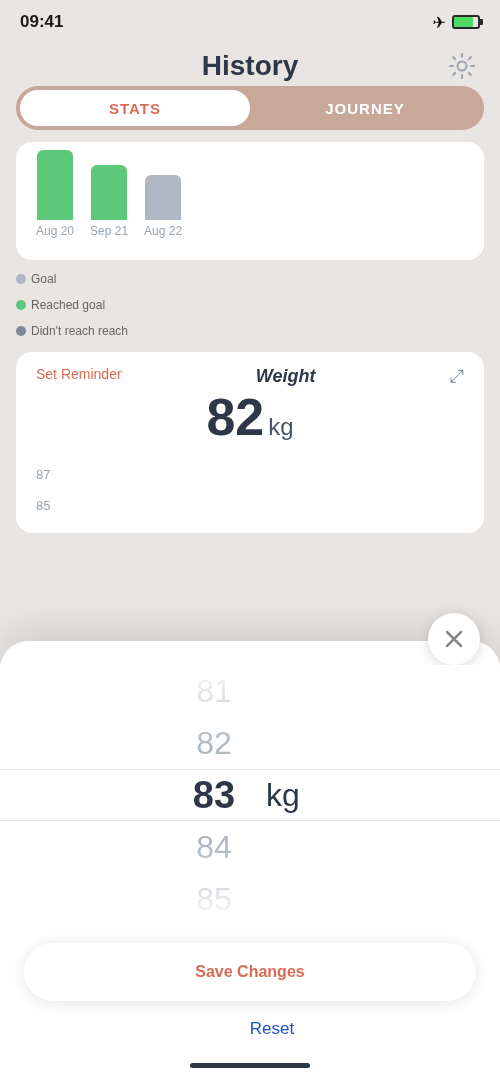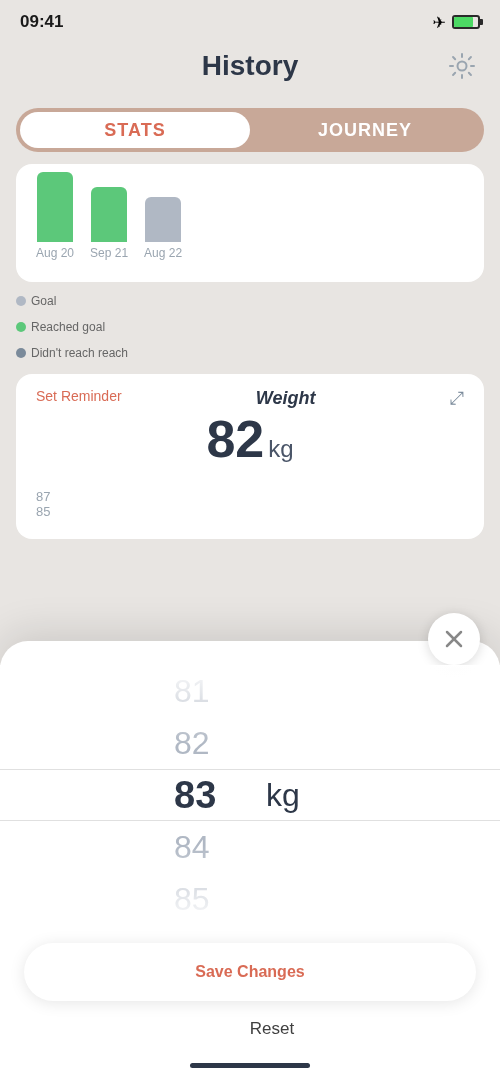--- a/index.html
+++ b/index.html
@@ -56,21 +56,21 @@
       height: 100%;
       width: 80%;
       border-radius: 1px;
     }
 
     
     .header {
       display: flex;
       justify-content: center;
       align-items: center;
-      padding: 10px 20px 26px;
+      padding: 10px 20px 4px;
       background: #e8e5e2;
       position: relative;
     }
     .header-title {
       font-size: 28px;
       font-weight: 700;
       color: #2d3748;
     }
     .header-gear {
       position: absolute;
@@ -96,21 +96,21 @@
       border-radius: 30px;
       padding: 4px;
       height: 44px;
     }
     .tab-item {
       flex: 1;
       display: flex;
       align-items: center;
       justify-content: center;
       border-radius: 26px;
-      font-size: 18px;
+      font-size: 15px;
       font-weight: 700;
       letter-spacing: 1px;
       cursor: pointer;
     }
     .tab-item.active {
       background: white;
       color: #d96b55;
     }
     .tab-item.inactive {
       color: white;
@@ -215,21 +215,21 @@
       color: #2d3748;
     }
     .weight-unit {
       font-size: 24px;
       color: #4a5568;
       font-weight: 400;
     }
     .weight-scale {
       display: flex;
       flex-direction: column;
-      gap: 0;
+      gap: 16px;
     }
     .scale-value {
       font-size: 13px;
       color: #9aa5b0;
     }
 
     
     .bottom-sheet {
       position: absolute;
       bottom: 0;
@@ -308,21 +308,21 @@
       display: flex;
       align-items: center;
       justify-content: center;
       width: 100%;
     }
     .picker-num {
       font-size: 32px;
       color: #b0b8c4;
       font-weight: 300;
       width: 80px;
-      text-align: left;
+      text-align: center;
     }
     .picker-num.selected {
       font-size: 38px;
       font-weight: 600;
       color: #2d3748;
     }
     .picker-unit {
       font-size: 28px;
       color: #b0b8c4;
       margin-left: 12px;
@@ -352,21 +352,21 @@
     }
 
     
     .reset-row {
       display: flex;
       justify-content: center;
       padding: 8px 0 16px;
     }
     .reset-btn {
       font-size: 17px;
-      color: #404040;
+      color: #1d4ed8;
       background: none;
       border: none;
       cursor: pointer;
       margin-left: 44px;
     }
 
     
     .home-indicator {
       display: flex;
       justify-content: center;

